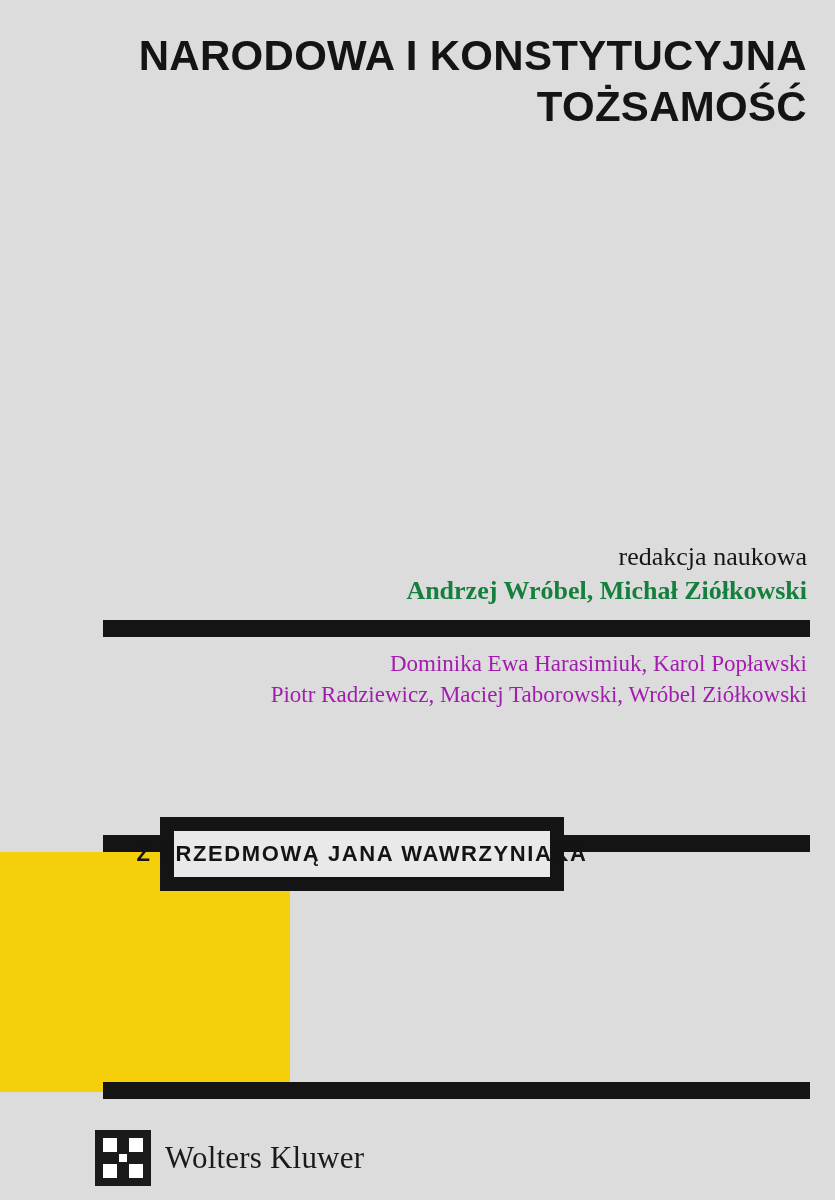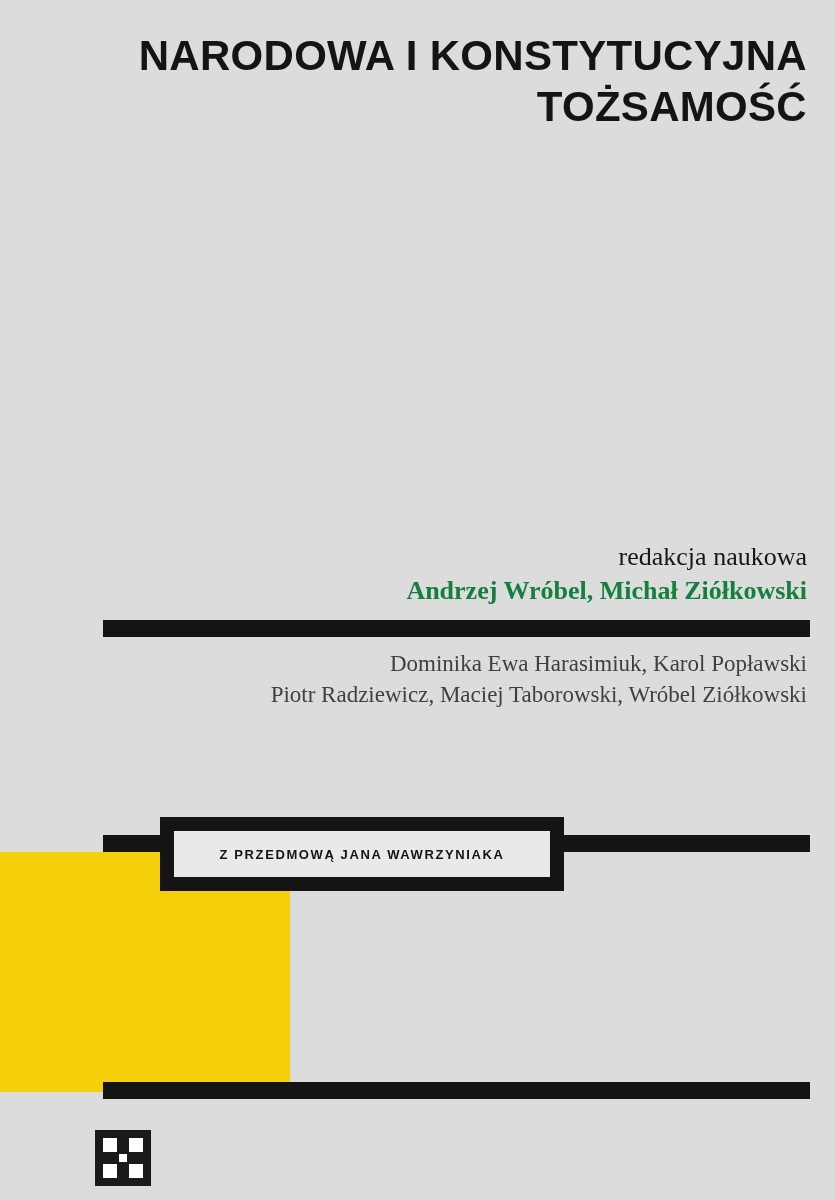--- a/index.html
+++ b/index.html
@@ -73,21 +73,21 @@
     position: absolute;
     top: 648px;
     right: 28px;
     width: 740px;
     text-align: right;
   }
   .authors div {
     font-family: "Liberation Serif", serif;
     font-size: 23px;
     line-height: 31px;
-    color: #404040;
+    color: #a21caf;
   }
 
   
   .foreword-rule {
     position: absolute;
     left: 103px;
     top: 835px;
     width: 707px;
     height: 17px;
     background: #141414;
@@ -107,21 +107,21 @@
     background: #e9e9e9;
     width: 376px;
     height: 46px;
     display: flex;
     align-items: center;
     justify-content: center;
   }
   .foreword-text {
     font-family: "Liberation Sans", sans-serif;
     font-weight: bold;
-    font-size: 13px;
+    font-size: 22px;
     letter-spacing: 1.6px;
     color: #141414;
     white-space: nowrap;
   }
 
   
   .yellow-band {
     position: absolute;
     left: 0;
     top: 852px;
@@ -202,15 +202,16 @@
         <rect x="0" y="0" width="56" height="56" fill="#1a1a1a"></rect>
         <rect x="8" y="8" width="18" height="18" fill="#ffffff"></rect>
         <rect x="30" y="8" width="18" height="18" fill="#ffffff"></rect>
         <rect x="8" y="30" width="18" height="18" fill="#ffffff"></rect>
         <rect x="30" y="30" width="18" height="18" fill="#ffffff"></rect>
         <rect x="22" y="0" width="12" height="56" fill="#1a1a1a"></rect>
         <rect x="0" y="22" width="56" height="12" fill="#1a1a1a"></rect>
         <rect x="24" y="24" width="8" height="8" fill="#ffffff"></rect>
       </svg>
     </span>
+    <span class="logo-text">Wolters Kluwer</span>
   </div>
 
 </div>
 
 </body></html>

